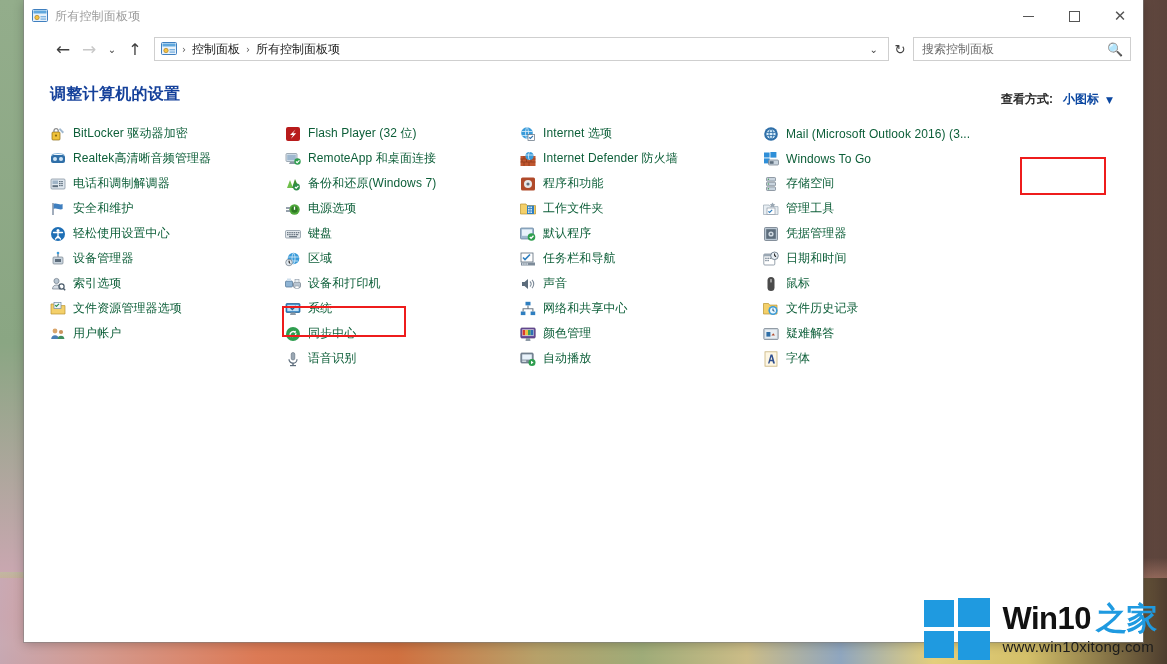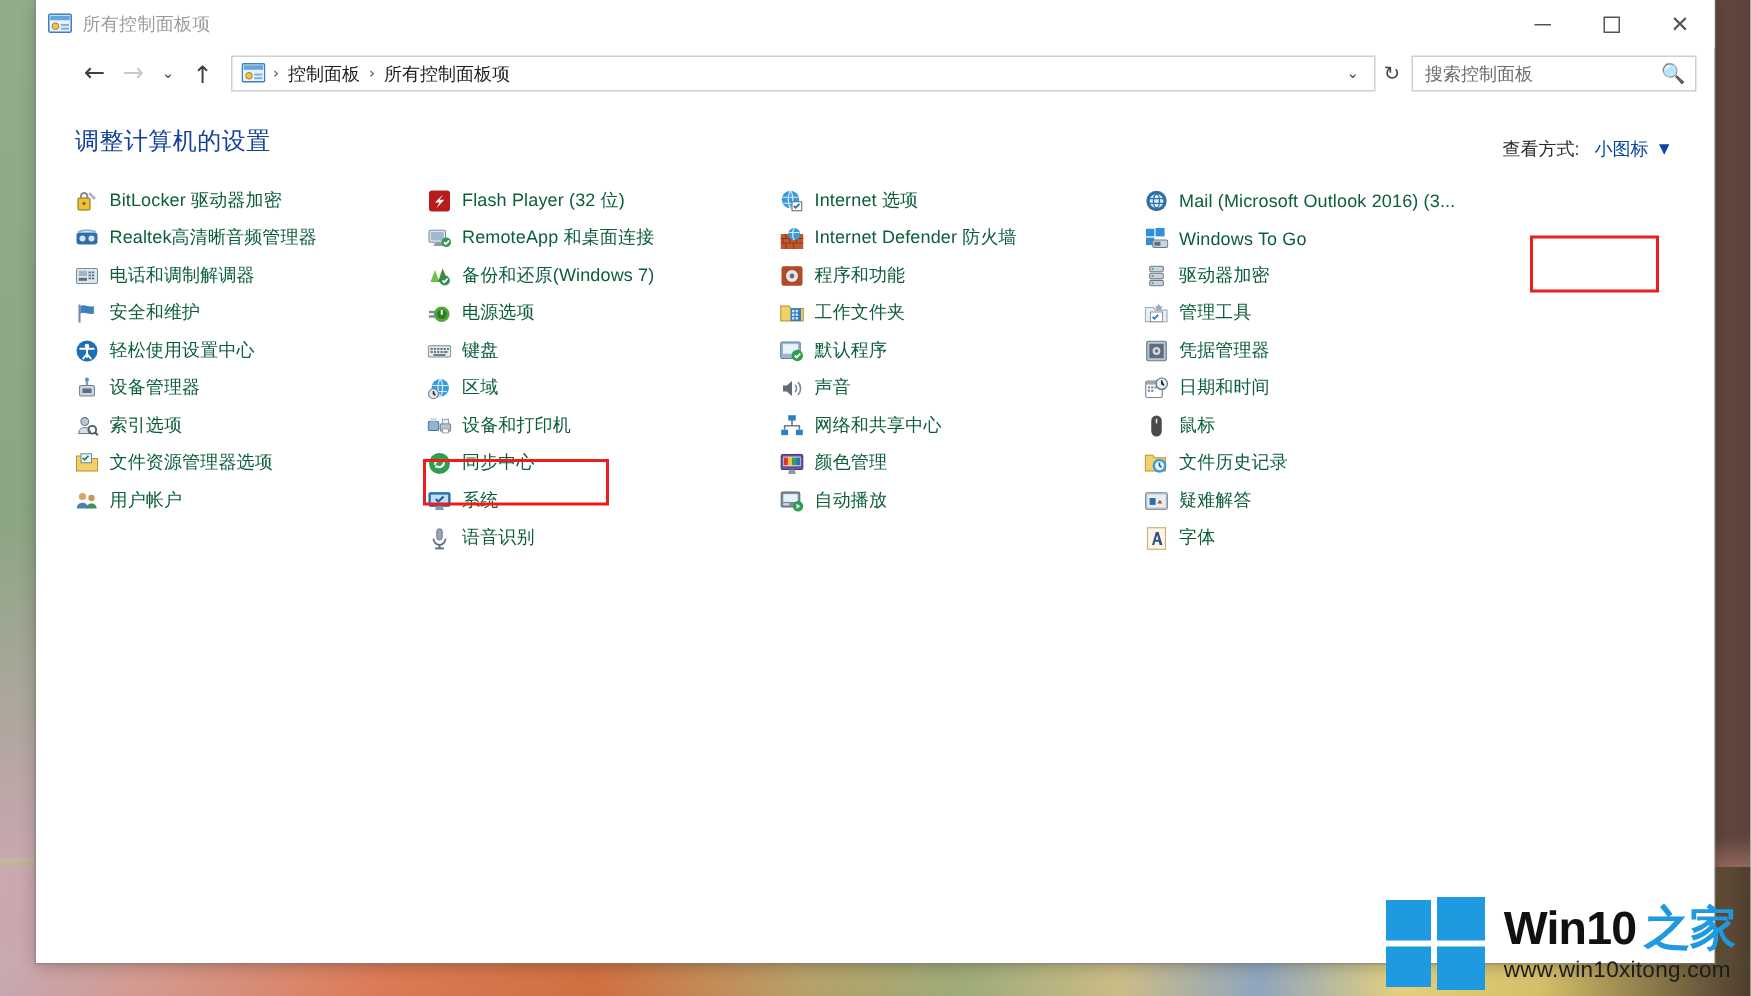--- a/index.html
+++ b/index.html
@@ -117,34 +117,35 @@
     margin-left: auto; font-size: 10px; color: #444;
     padding: 0 6px; font-family: "DejaVu Sans", sans-serif;
   }
   .refresh-btn {
     width: 22px; height: 24px;
     display: flex; align-items: center; justify-content: center;
     font-size: 13px; color: #444;
     font-family: "DejaVu Sans", sans-serif;
   }
   .searchbox {
-    width: 190px; height: 24px;
+    width: 218px; height: 24px;
     border: 1px solid #cfcfcf;
     display: flex; align-items: center;
     padding: 0 6px 0 8px;
     margin-left: 2px;
   }
   .searchbox .ph { font-size: 12px; color: #6d6d6d; flex: 1; }
   .search-icon { font-size: 13px; color: #444; font-family: "DejaVu Sans", sans-serif; }
 
   
   .content { padding: 18px 26px 0 26px; position: relative; }
   .headrow {
     display: flex; align-items: flex-start; justify-content: space-between;
     padding-right: 4px;
+    font-weight: bold;
   }
   .page-title {
     font-size: 16px; color: #14409a; letter-spacing: .3px;
   }
   .viewmode {
     display: flex; align-items: center; gap: 4px;
     font-size: 12px; color: #2b2b2b;
     margin-top: 4px; position: relative;
   }
   .viewmode .value {
@@ -428,34 +429,34 @@
             <rect x="0.5" y="5" width="7" height="6" rx="1" fill="#8fb4d4" stroke="#4a6f8f" stroke-width=".7"></rect>
             <rect x="2" y="2.5" width="4" height="2.5" fill="#cfe0ee"></rect>
             <rect x="8.5" y="6.5" width="7" height="5" rx="1" fill="#b9c6d2" stroke="#6d7a86" stroke-width=".7"></rect>
             <rect x="10" y="3.5" width="4" height="3" fill="#e8eef3" stroke="#8c99a6" stroke-width=".6"></rect>
             <rect x="10" y="10" width="4" height="2.6" fill="#fff" stroke="#8c99a6" stroke-width=".6"></rect>
           </svg>
           <span class="lbl">设备和打印机</span>
         </div>
         <div class="item">
           <svg class="ico" viewBox="0 0 16 16">
-            <circle cx="8" cy="8" r="7" fill="#2f9e4f"></circle>
-            <path d="M5 8.8a3.2 3.2 0 0 1 5.4-2.3M11 7.2a3.2 3.2 0 0 1-5.4 2.3" stroke="#fff" stroke-width="1.4" fill="none"></path>
-            <path d="M10.6 4.6l.3 2-2-.3zM5.4 11.4l-.3-2 2 .3z" fill="#fff"></path>
-          </svg>
-          <span class="lbl">同步中心</span>
-        </div>
-        <div class="item">
-          <svg class="ico" viewBox="0 0 16 16">
             <rect x="1" y="2.5" width="14" height="9" rx="1" fill="#2f7fc0" stroke="#1d5e92" stroke-width=".7"></rect>
             <rect x="2.3" y="3.8" width="11.4" height="6.4" fill="#bfe0f5"></rect>
             <path d="M5.5 6.6l1.8 1.8 3.4-3.4" stroke="#1d5e92" stroke-width="1.4" fill="none"></path>
             <path d="M5 14h6l-.8-2.5H5.8z" fill="#8c99a6"></path>
           </svg>
           <span class="lbl">系统</span>
+        </div>
+        <div class="item">
+          <svg class="ico" viewBox="0 0 16 16">
+            <circle cx="8" cy="8" r="7" fill="#2f9e4f"></circle>
+            <path d="M5 8.8a3.2 3.2 0 0 1 5.4-2.3M11 7.2a3.2 3.2 0 0 1-5.4 2.3" stroke="#fff" stroke-width="1.4" fill="none"></path>
+            <path d="M10.6 4.6l.3 2-2-.3zM5.4 11.4l-.3-2 2 .3z" fill="#fff"></path>
+          </svg>
+          <span class="lbl">同步中心</span>
         </div>
         <div class="item">
           <svg class="ico" viewBox="0 0 16 16">
             <rect x="6.2" y="1.5" width="3.6" height="7.5" rx="1.8" fill="#9aa7b3" stroke="#5d6d7c" stroke-width=".6"></rect>
             <path d="M4 8.2a4 4 0 0 0 8 0" stroke="#5d6d7c" stroke-width="1.2" fill="none"></path>
             <rect x="7.3" y="12" width="1.4" height="2.4" fill="#5d6d7c"></rect>
             <rect x="5" y="14" width="6" height="1.2" fill="#5d6d7c"></rect>
           </svg>
           <span class="lbl">语音识别</span>
         </div>
@@ -509,20 +510,33 @@
           <svg class="ico" viewBox="0 0 16 16">
             <rect x="0.5" y="2" width="13" height="11" rx="1" fill="#9fb8cf" stroke="#5d7d99" stroke-width=".7"></rect>
             <rect x="2" y="3.4" width="10" height="6.4" fill="#e8f2fb"></rect>
             <circle cx="11.5" cy="11" r="3.8" fill="#2f9e4f"></circle>
             <path d="M9.8 11l1.3 1.3 2.4-2.6" stroke="#fff" stroke-width="1.3" fill="none"></path>
           </svg>
           <span class="lbl">默认程序</span>
         </div>
         <div class="item">
           <svg class="ico" viewBox="0 0 16 16">
+            <rect x="1" y="2" width="12" height="9" fill="#fff" stroke="#5d6d7c" stroke-width=".8"></rect>
+            <path d="M3 6.5l2 2 5-5" stroke="#2f7fc0" stroke-width="1.6" fill="none"></path>
+            <rect x="1" y="11.5" width="14" height="3" fill="#7d8b99"></rect>
+            <g fill="#cfd8e0">
+                <rect x="2" y="12.2" width="1.6" height="1.6"></rect>
+                <rect x="4.2" y="12.2" width="1.6" height="1.6"></rect>
+                <rect x="6.4" y="12.2" width="1.6" height="1.6"></rect>
+              </g>
+          </svg>
+          <span class="lbl">任务栏和导航</span>
+        </div>
+        <div class="item">
+          <svg class="ico" viewBox="0 0 16 16">
             <path d="M2 6h2.5L8 3v10L4.5 10H2z" fill="#5d6d7c"></path>
             <path d="M10 5.5a3.6 3.6 0 0 1 0 5M12 3.8a6 6 0 0 1 0 8.4" stroke="#7d8b99" stroke-width="1.1" fill="none"></path>
           </svg>
           <span class="lbl">声音</span>
         </div>
         <div class="item">
           <svg class="ico" viewBox="0 0 16 16">
             <rect x="5.5" y="0.8" width="5" height="3.6" fill="#2f7fc0"></rect>
             <rect x="0.8" y="10.5" width="4.6" height="3.6" fill="#2f7fc0"></rect>
             <rect x="10.6" y="10.5" width="4.6" height="3.6" fill="#2f7fc0"></rect>
@@ -580,21 +594,21 @@
               <rect x="3.5" y="1.5" width="9" height="3.6" rx=".8"></rect>
               <rect x="3.5" y="6.2" width="9" height="3.6" rx=".8"></rect>
               <rect x="3.5" y="10.9" width="9" height="3.6" rx=".8"></rect>
             </g>
             <g fill="#4a9e5a">
                 <circle cx="5.4" cy="3.3" r=".7"></circle>
                 <circle cx="5.4" cy="8" r=".7"></circle>
                 <circle cx="5.4" cy="12.7" r=".7"></circle>
               </g>
           </svg>
-          <span class="lbl">驱动器加密</span>
+          <span class="lbl">存储空间</span>
         </div>
         <div class="item">
           <svg class="ico" viewBox="0 0 16 16">
             <path d="M0.5 4h5.5l1.2 1.6H15V13.5H0.5z" fill="#e8eef3" stroke="#9aa7b3" stroke-width=".7"></path>
             <rect x="4" y="7" width="8" height="6.5" fill="#fff" stroke="#7d8b99" stroke-width=".6"></rect>
             <path d="M5.4 10.3l1.2 1.2 2.6-2.6" stroke="#2f7fc0" stroke-width="1.2" fill="none"></path>
             <path d="M9.5 1.5l1 1.6 1.8.3-1.3 1.3.3 1.8-1.8-.9-1.8.9.3-1.8L6.7 3.4l1.8-.3z" fill="#9aa7b3"></path>
           </svg>
           <span class="lbl">管理工具</span>
         </div>

